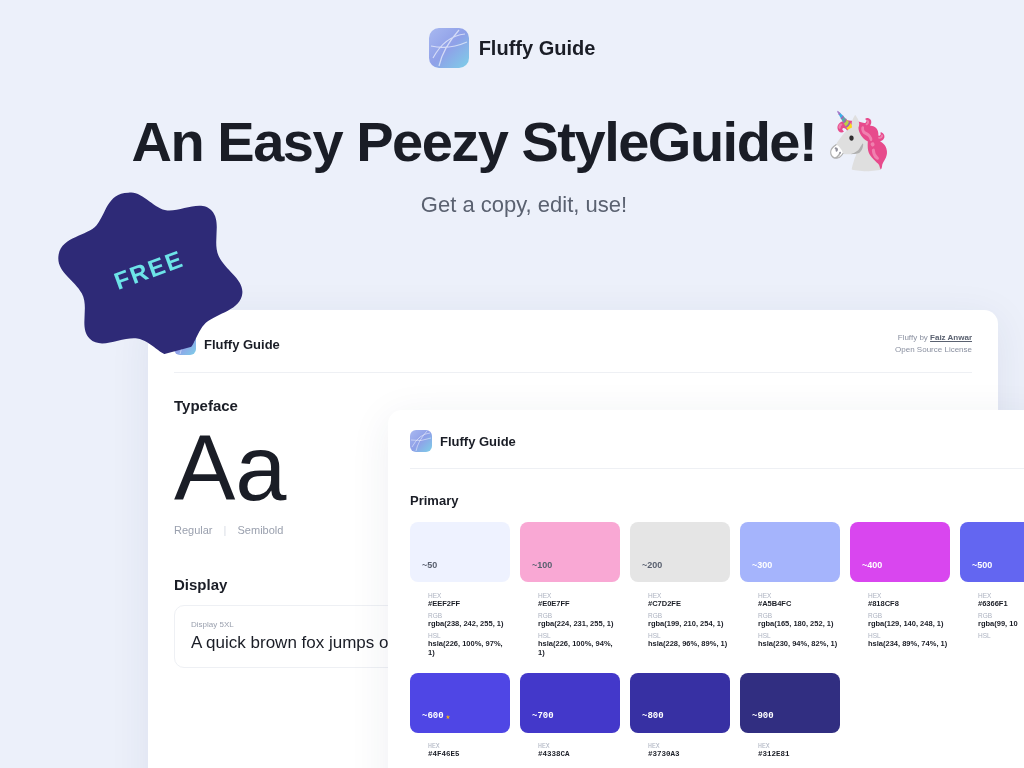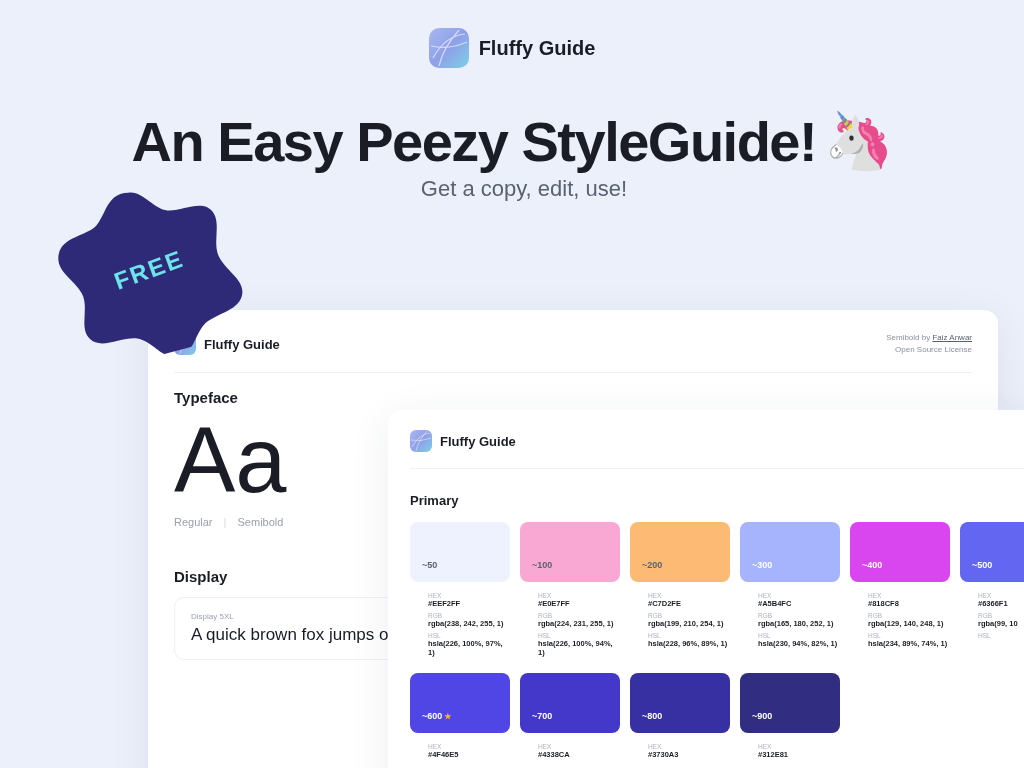--- a/index.html
+++ b/index.html
@@ -41,21 +41,21 @@
   font-weight: 800;
   letter-spacing: -1.5px;
   color: #1A1D26;
   display: inline-flex;
   align-items: center;
   gap: 8px;
 }
 .hero-subtitle {
   font-size: 22px;
   color: #5A6170;
-  margin-top: 2px;
+  margin-top: 18px;
   padding-left: 24px;
 }
 .free-badge {
   position: absolute;
   top: 185px;
   left: 62px;
   width: 175px;
   height: 170px;
   display: flex;
   align-items: center;
@@ -103,26 +103,26 @@
   font-size: 13px;
   font-weight: 700;
   color: #1A1D26;
 }
 .panel-head-right {
   text-align: right;
   font-size: 8px;
   color: #8A90A0;
   line-height: 1.5;
 }
-.panel-head-right a { color: #5A6170; text-decoration: underline; font-weight: 400; }
+.panel-head-right a { color: #5A6170; text-decoration: underline; font-weight: 700; }
 .section-title {
   font-size: 15px;
   font-weight: 700;
   color: #1A1D26;
-  margin-top: 16px;
+  margin-top: 24px;
 }
 .typeface-sample {
   font-size: 92px;
   font-weight: 400;
   color: #1A1D26;
   margin-top: 8px;
   line-height: 1;
 }
 .weights {
   font-size: 11px;
@@ -187,21 +187,21 @@
   font-size: 6.5px;
   color: #ACB2C0;
   margin-top: 4px;
 }
 .meta-value {
   font-size: 7.5px;
   color: #1A1D26;
   font-weight: 600;
 }
 .swatch-row.second { margin-top: 16px; }
-.swatch-row.second .swatch { width: 100px; }
+.swatch-row.second .swatch { width: 100px; font-family: Liberation Mono, monospace; }
 .swatch-row.second .swatch-color { height: 60px; }
 .star { color: #FFB800; font-size: 8px; margin-left: 2px; }
 .created-label { display: inline; }
 </style>
 </head>
 <body>
 
 <div class="header">
   <div class="logo-icon">
     <svg width="40" height="40" viewBox="0 0 40 40">
@@ -231,21 +231,21 @@
     <div class="panel-head-left">
       <div class="logo-icon">
         <svg width="22" height="22" viewBox="0 0 22 22">
             <path d="M2 17 Q9 4 20 3 M1 10 Q11 12 21 8 M6 21 Q8 11 17 1" stroke="rgba(255,255,255,0.6)" stroke-width="0.8" fill="none"></path>
           </svg>
       </div>
       <div class="panel-brand">Fluffy Guide</div>
     </div>
     <div class="panel-head-right">
       <div>
-        <span class="created-label">Semibold by </span><a>Faiz Anwar</a>
+        <span class="created-label">Fluffy by </span><a>Faiz Anwar</a>
       </div>
       <div>Open Source License</div>
     </div>
   </div>
 
   <div class="section-title">Typeface</div>
   <div class="typeface-sample">Aa</div>
   <div class="weights">
     <span>Regular</span>
     <span class="sep">|</span>
@@ -293,21 +293,21 @@
     <div class="swatch-meta">
       <div class="meta-label">HEX</div>
       <div class="meta-value">#E0E7FF</div>
       <div class="meta-label">RGB</div>
       <div class="meta-value">rgba(224, 231, 255, 1)</div>
       <div class="meta-label">HSL</div>
       <div class="meta-value">hsla(226, 100%, 94%, 1)</div>
     </div>
       </div>
       <div class="swatch">
-    <div class="swatch-color light" style="background:#fdba74">~200</div>
+    <div class="swatch-color light" style="background:#e5e5e5">~200</div>
     <div class="swatch-meta">
       <div class="meta-label">HEX</div>
       <div class="meta-value">#C7D2FE</div>
       <div class="meta-label">RGB</div>
       <div class="meta-value">rgba(199, 210, 254, 1)</div>
       <div class="meta-label">HSL</div>
       <div class="meta-value">hsla(228, 96%, 89%, 1)</div>
     </div>
       </div>
       <div class="swatch">

